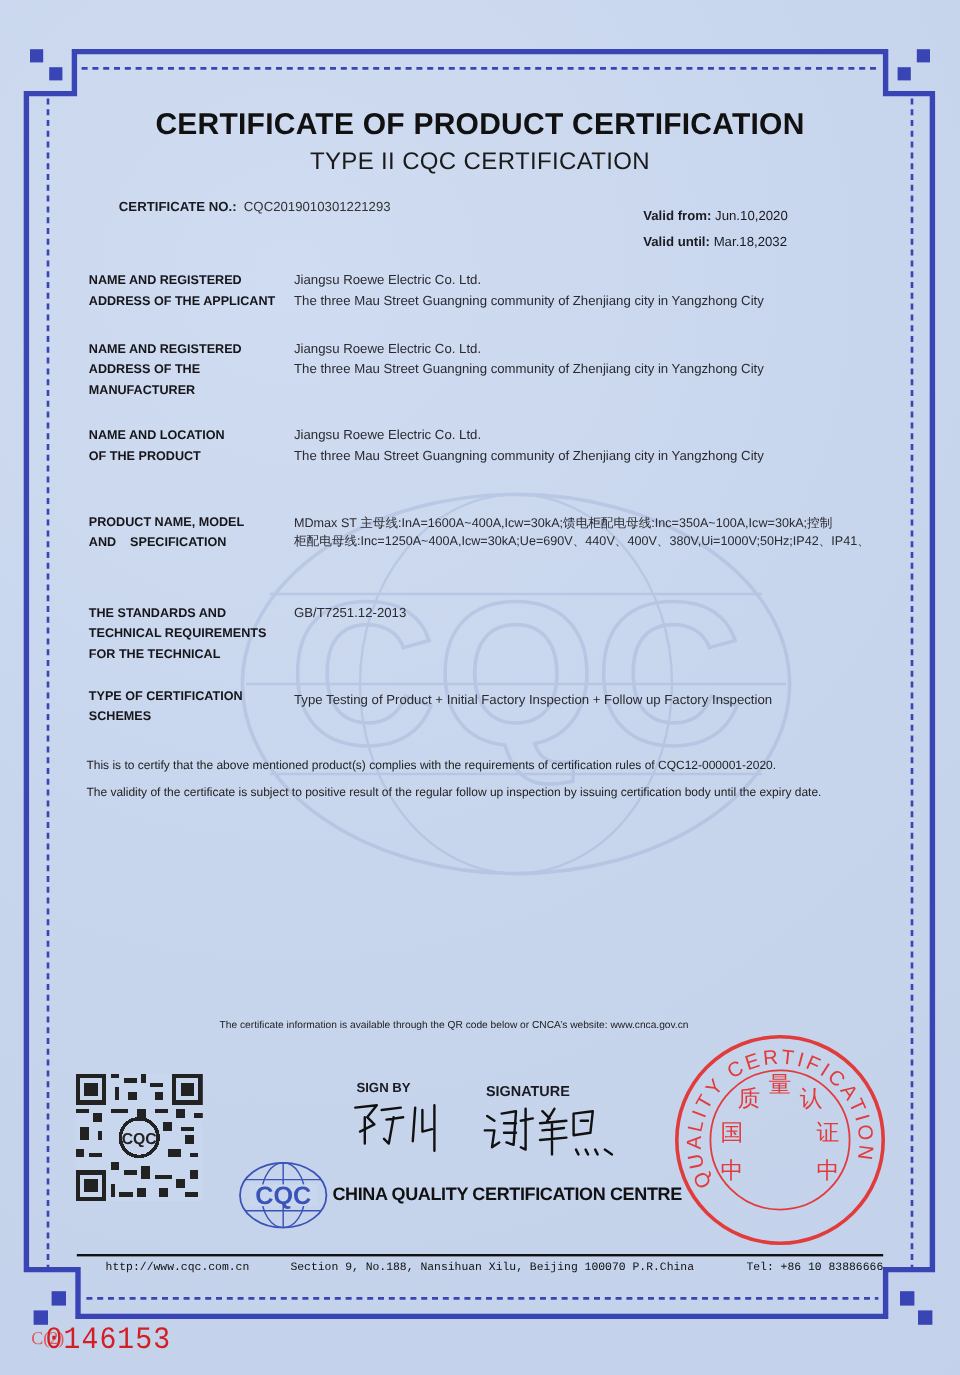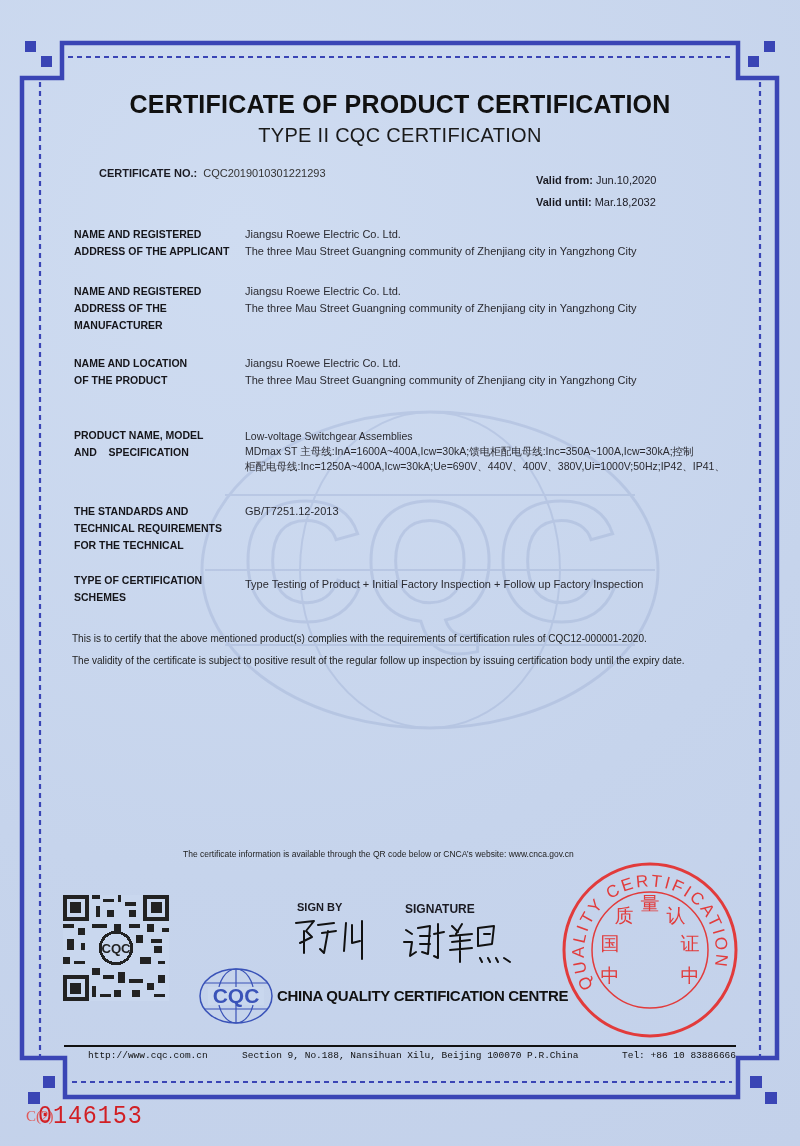--- a/index.html
+++ b/index.html
@@ -128,21 +128,20 @@
     <div>The three Mau Street Guangning community of Zhenjiang city in Yangzhong City</div>
   </div>
 </div>
 
 <div class="row spec" style="top:427px;">
   <div class="lbl" style="line-height:17px;">
     <div>PRODUCT NAME, MODEL</div>
     <div style="white-space:pre;">AND    SPECIFICATION</div>
   </div>
   <div class="val" style="top:2px;">
-    <div>Low-voltage Switchgear Assemblies</div>
     <div>MDmax ST  主母线:InA=1600A~400A,Icw=30kA;馈电柜配电母线:Inc=350A~100A,Icw=30kA;控制</div>
     <div>柜配电母线:Inc=1250A~400A,Icw=30kA;Ue=690V、440V、400V、380V,Ui=1000V;50Hz;IP42、IP41、</div>
   </div>
 </div>
 
 <div class="row" style="top:503px;">
   <div class="lbl">
     <div>THE STANDARDS AND</div>
     <div>TECHNICAL REQUIREMENTS</div>
     <div>FOR THE TECHNICAL</div>

